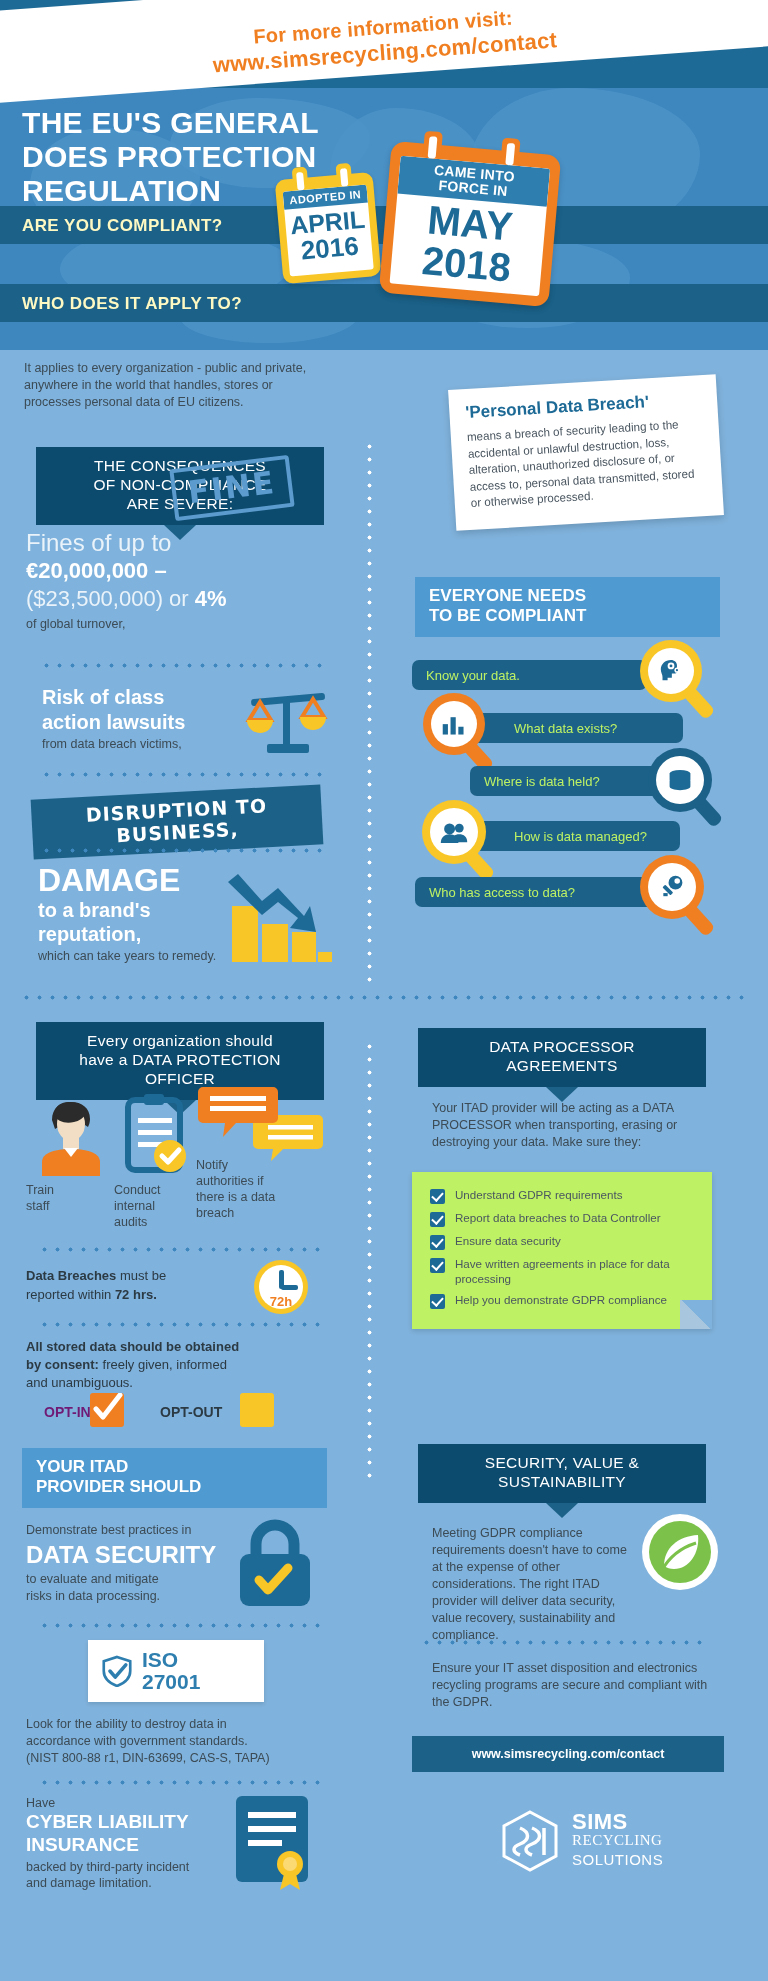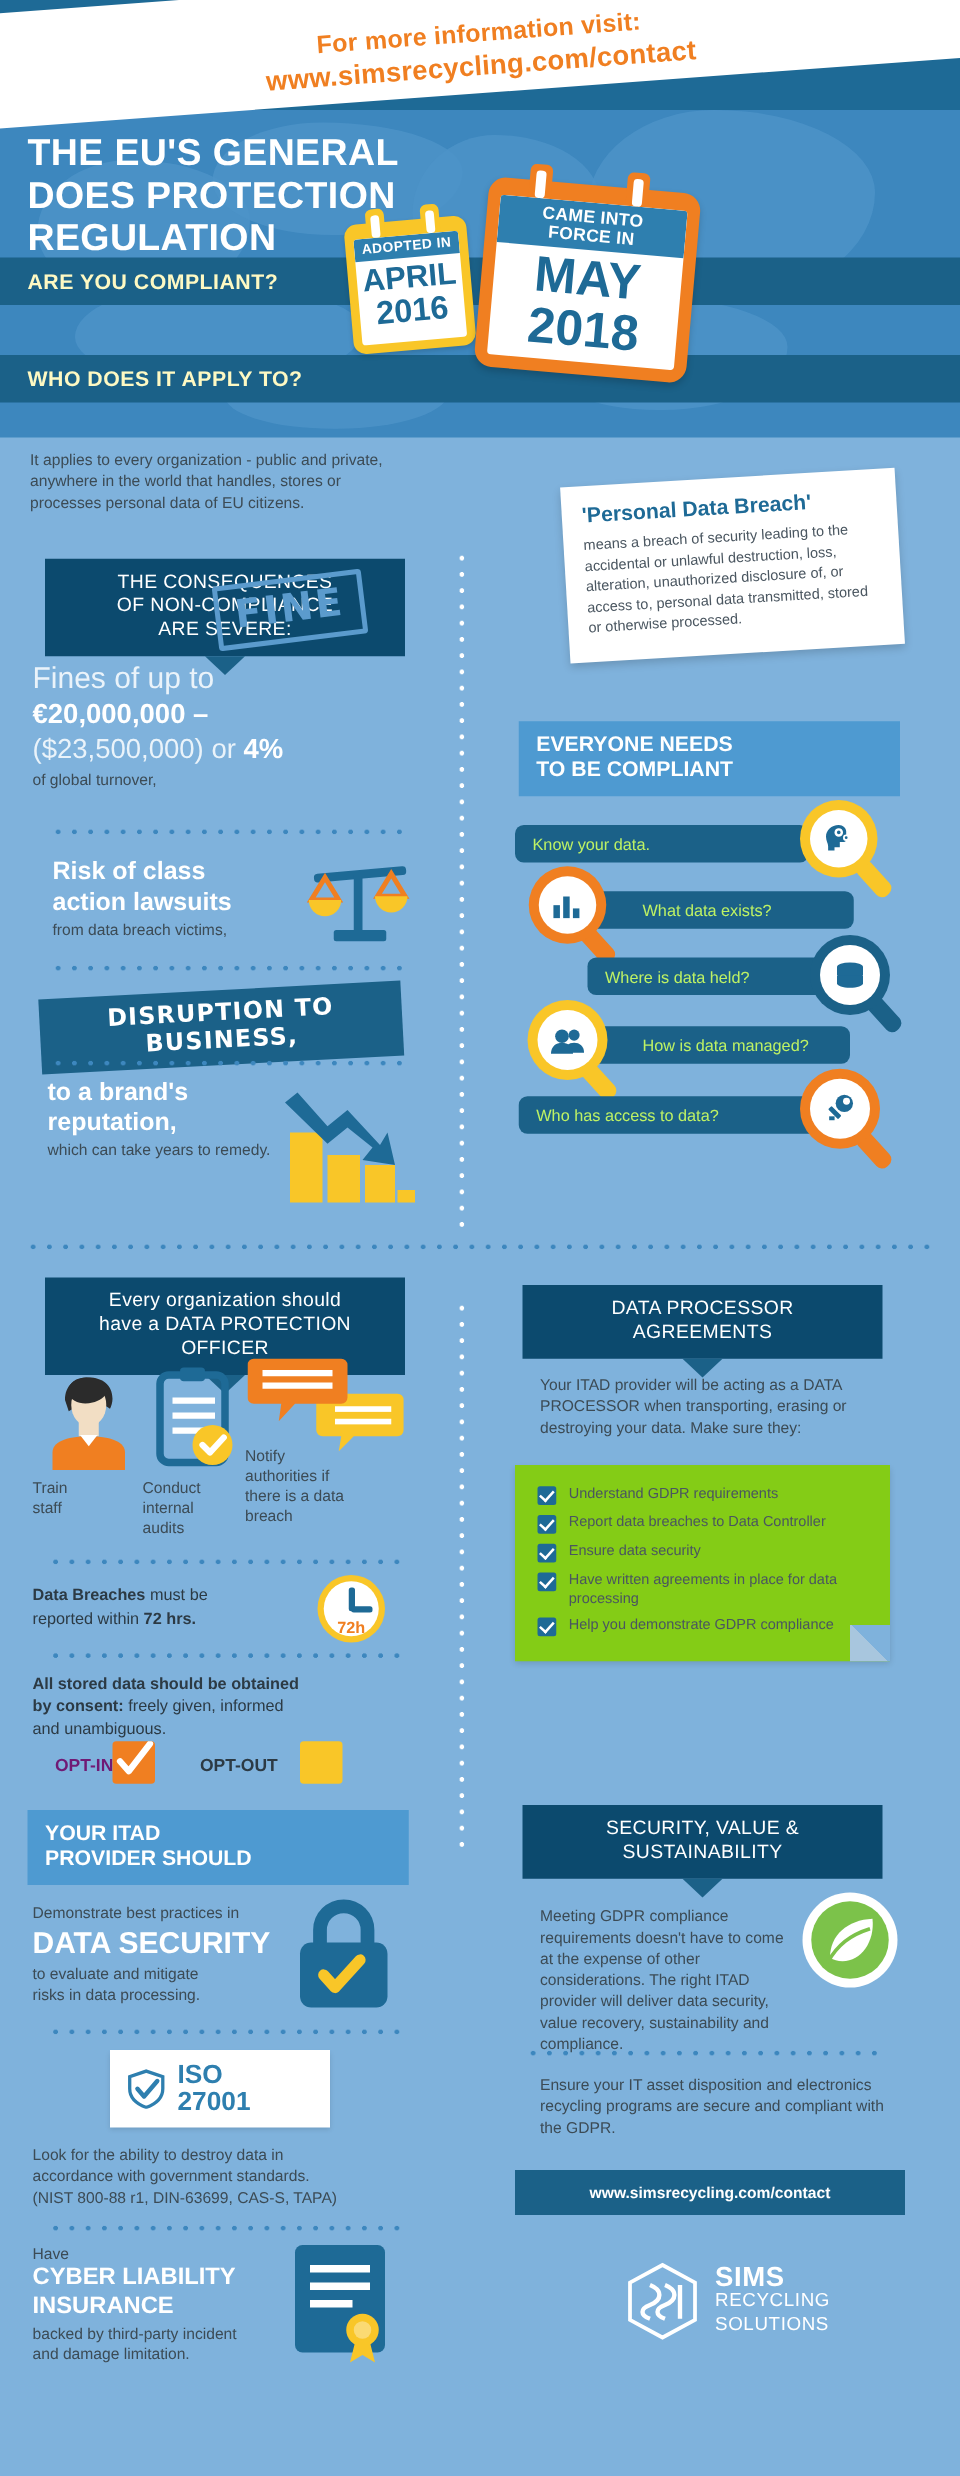--- a/index.html
+++ b/index.html
@@ -125,21 +125,21 @@
   .pill {
     position:absolute; background:#1B6188; color:#bef264; border-radius:7px;
     font-size:13px; display:flex; align-items:center; padding:0 14px; height:30px;
   }
   .mag { position:absolute; }
   .mag .lens { position:absolute; border-radius:50%; display:flex; align-items:center; justify-content:center; }
   .mag .handle { position:absolute; border-radius:6px; }
 
   
   .checklist-card {
-    position:absolute; background:#84cc16; box-shadow:0 2px 5px rgba(0,0,0,.14);
+    position:absolute; background:#bef264; box-shadow:0 2px 5px rgba(0,0,0,.14);
   }
   .chk-row { display:flex; align-items:flex-start; margin-bottom:7px; }
   .chk-box {
     width:15px; height:15px; background:#1E6A96; border-radius:2px; flex:none;
     margin-right:10px; margin-top:1px; position:relative;
   }
   .chk-box:after {
     content:""; position:absolute; left:4px; top:1px; width:5px; height:9px;
     border:solid #ffffff; border-width:0 2.4px 2.4px 0; transform:rotate(42deg);
   }
@@ -259,20 +259,21 @@
     </svg>
   </div>
 
   <div class="dots" style="top:772px; left:40px; width:285px;"></div>
 
   <div class="stencil" style="top:792px; left:32px; width:290px;">DISRUPTION TO BUSINESS,</div>
 
   <div class="dots" style="top:848px; left:40px; width:285px;"></div>
 
   <div style="position:absolute; top:862px; left:38px; width:210px;">
+    <div class="white-h" style="font-size:32px; line-height:36px;">DAMAGE</div>
     <div class="white-h" style="font-size:20px; line-height:24px;">to a brand's</div>
     <div class="white-h" style="font-size:20px; line-height:24px;">reputation,</div>
     <div class="dk" style="font-size:12.5px; margin-top:3px;">which can take years to remedy.</div>
   </div>
 
   <div style="position:absolute; top:866px; left:218px; width:115px; height:100px;">
     <svg viewBox="0 0 115 100" width="115" height="100">
       <rect x="14" y="40" width="26" height="56" fill="#F9C628"></rect>
       <rect x="44" y="58" width="26" height="38" fill="#F9C628"></rect>
       <rect x="74" y="66" width="24" height="30" fill="#F9C628"></rect>
@@ -590,20 +591,20 @@
   <div style="position:absolute; top:1810px; left:500px; width:60px; height:62px;">
     <svg viewBox="0 0 60 62" width="60" height="62">
       <path d="M30 2 L56 16 v30 L30 60 L4 46 V16 Z" fill="none" stroke="#ffffff" stroke-width="3"></path>
       <path d="M20 18 c10 4 10 12 0 16 c-8 3 -8 8 0 11" stroke="#ffffff" stroke-width="3.5" fill="none"></path>
       <path d="M32 18 c10 4 10 12 0 16 c-8 3 -8 8 0 11" stroke="#ffffff" stroke-width="3.5" fill="none"></path>
       <path d="M44 18 v27" stroke="#ffffff" stroke-width="3.5" fill="none"></path>
     </svg>
   </div>
   <div style="position:absolute; top:1812px; left:572px; color:#ffffff; line-height:19px;">
     <div style="font-size:22px; font-weight:bold; letter-spacing:.5px;">SIMS</div>
-    <div style="font-size:15px; letter-spacing:.5px;">RECYCLING</div>
+    <div style="font-size:15px; letter-spacing:.5px;font-family:Liberation Serif, serif;">RECYCLING</div>
     <div style="font-size:15px; letter-spacing:.5px;">SOLUTIONS</div>
   </div>
 
   <div style="position:absolute; top:1780px; left:388px; width:380px; height:201px; background:#3D87BE; z-index:-1;"></div>
   <div style="position:absolute; top:1430px; left:388px; width:380px; height:400px; background:#6FA8D6; z-index:-2;"></div>
 
 </div>
 
 </body></html>

